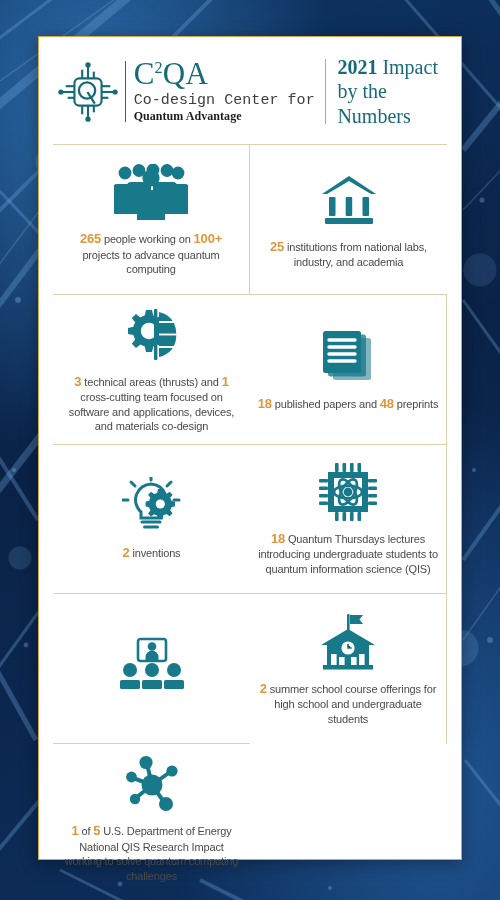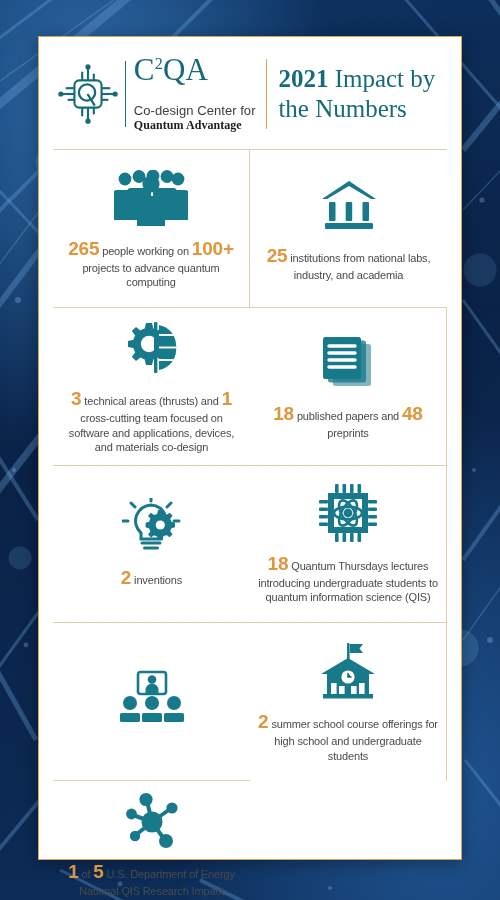--- a/index.html
+++ b/index.html
@@ -71,42 +71,42 @@
   }
   #logo-c2qa {
     font-family: "Liberation Serif", serif;
     font-size: 31px;
     line-height: 0.98;
     color: #176a78;
     letter-spacing: 0.2px;
   }
   #logo-c2qa sup { font-size: 0.52em; vertical-align: super; }
   #logo-tag1 {
-    font-family: Liberation Sans, sans-serif;
-    font-size: 13px;
+    font-family: Liberation Mono, monospace;
+    font-size: 15px;
     color: #3d3d3d;
-    margin-top: 18px;
+    margin-top: 2px;
     letter-spacing: 0.05px;
   }
   #logo-tag2 {
     font-family: "Liberation Serif", serif;
     font-size: 12px;
     font-weight: bold;
     color: #1c1c1c;
     letter-spacing: 0.05px;
   }
   #header-rule {
     width: 1.5px;
     align-self: stretch;
     background: #d9a24f;
     margin: 4px 12px 4px 10px;
   }
   #header-title {
     font-family: "Liberation Serif", serif;
-    font-size: 25px;
+    font-size: 20px;
     line-height: 1.22;
     color: #176a78;
     flex: 1 1 auto;
   }
   #header-title .yr { font-weight: bold; }
 
   
   #grid {
     flex: 1 1 auto;
     display: grid;
@@ -138,21 +138,21 @@
   .cell-text {
     font-size: 11px;
     line-height: 1.32;
     color: #4a4a4a;
     letter-spacing: -0.15px;
     max-width: 195px;
   }
   .cell-text .n {
     color: #e0963c;
     font-weight: bold;
-    font-size: 19px;
+    font-size: 13px;
     letter-spacing: -0.2px;
   }
 </style>
 </head>
 <body>
 
 <div id="bg-layer">
   <svg id="bg-lines" viewBox="0 0 500 900" preserveAspectRatio="none">
     <g stroke="#6ea8dd" stroke-opacity="0.33" fill="none">
       <path d="M-20 120 L160 -30" stroke-width="9"></path>

